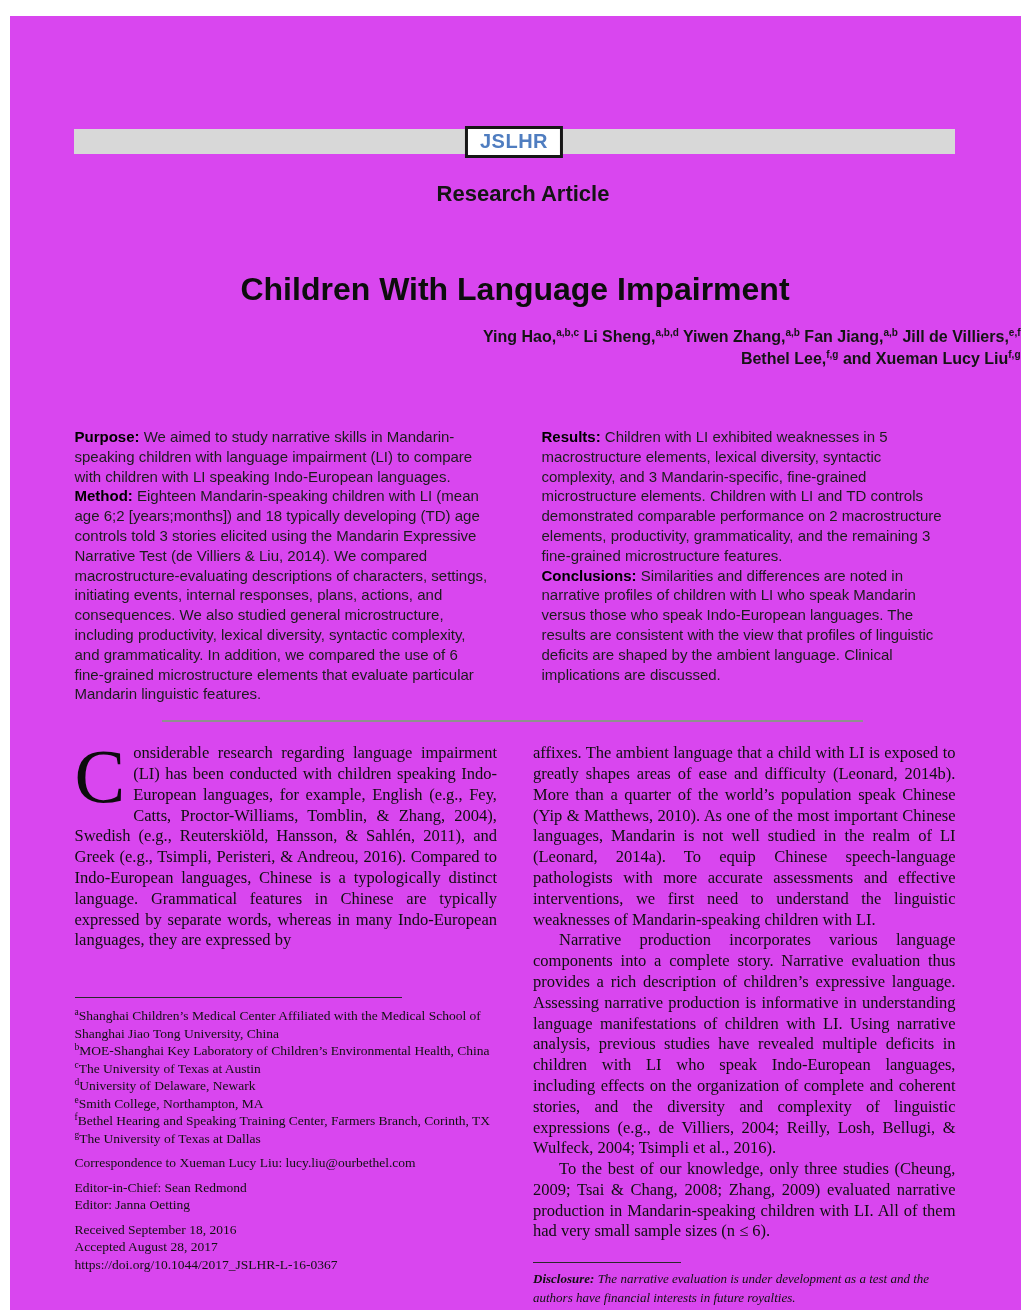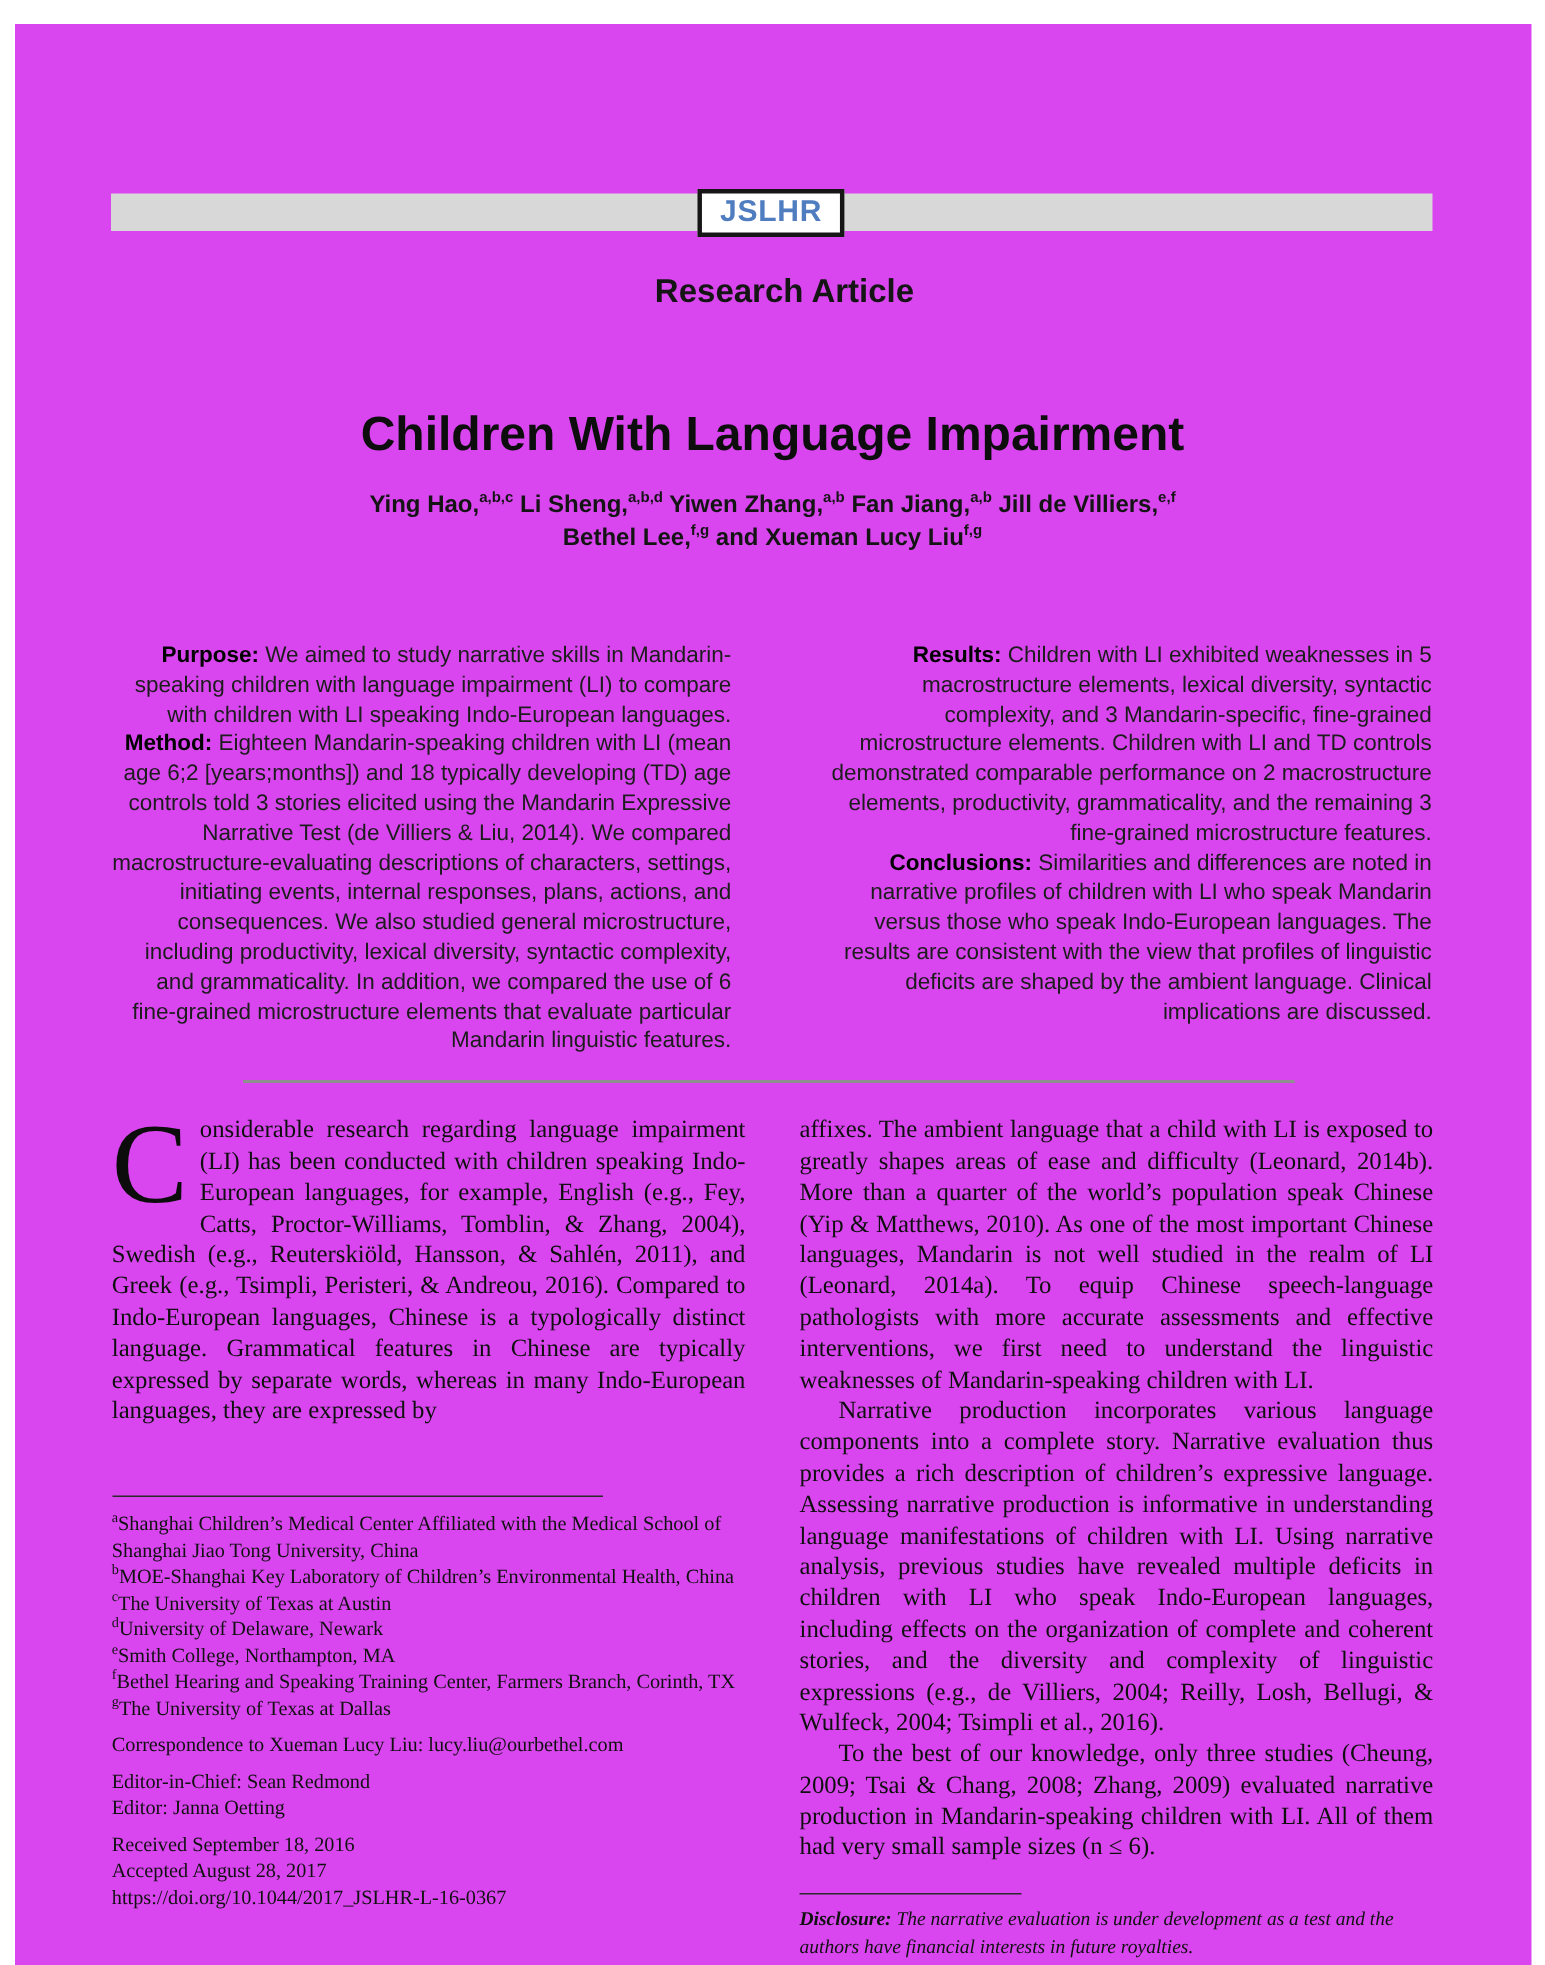--- a/index.html
+++ b/index.html
@@ -40,35 +40,35 @@
   }
   .paper-title {
     margin:22px 60px 0 60px;
     text-align:center;
     font-family:"Liberation Sans",sans-serif;
     font-weight:bold; font-size:32px; line-height:40px;
     color:#0d0d0d;
   }
   .authors {
     margin-top:17px;
-    text-align:center;
+    text-align:right;
     font-family:"Liberation Sans",sans-serif;
     font-weight:bold; font-size:16px; line-height:22px;
     color:#141414;
   }
   .authors sup { font-size:10px; vertical-align:super; line-height:0; }
 
   
   .abstract {
     display:flex; gap:54px;
     margin:57px 66px 0 65px;
     font-family:"Liberation Sans",sans-serif;
     font-size:15px; line-height:19.8px;
     color:#1c1c1c;
-    text-align:right;
+    text-align:left;
   }
   .abstract .col { flex:1; }
   .abstract p { margin:0; }
   .abstract b { color:#000; }
 
   .divider {
     margin:16px 158px 0 152px;
     height:2px;
     background:var(--divider,#8f8f8f);
   }

